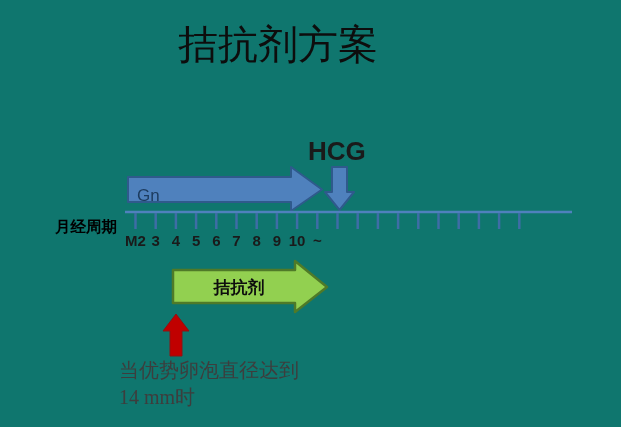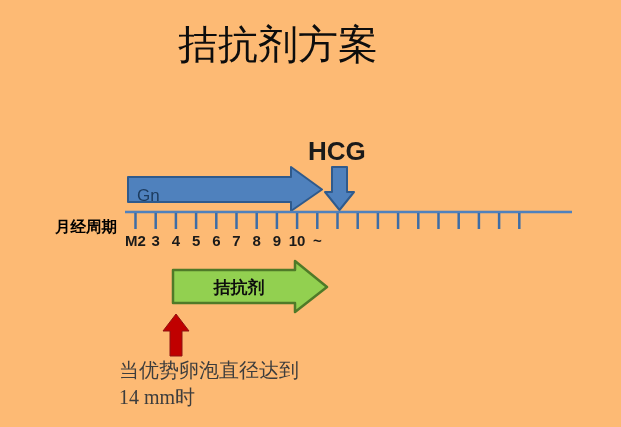--- a/index.html
+++ b/index.html
@@ -1,20 +1,20 @@
 <!DOCTYPE html>
 <html><head>
 <meta charset="utf-8">
 <style>
   html, body { margin: 0; padding: 0; background: #ffffff; }
   .stage {
     position: relative;
     width: 621px;
     height: 427px;
-    background: #fdba74;
+    background: #0f766e;
     overflow: hidden;
     font-family: "Liberation Sans", "DejaVu Sans", sans-serif;
   }
   svg { display: block; }
   .title-text {
     font-family: "Liberation Serif", "DejaVu Serif", serif;
     font-size: 40px;
     fill: #0d0d0d;
   }
   .hcg-text {

